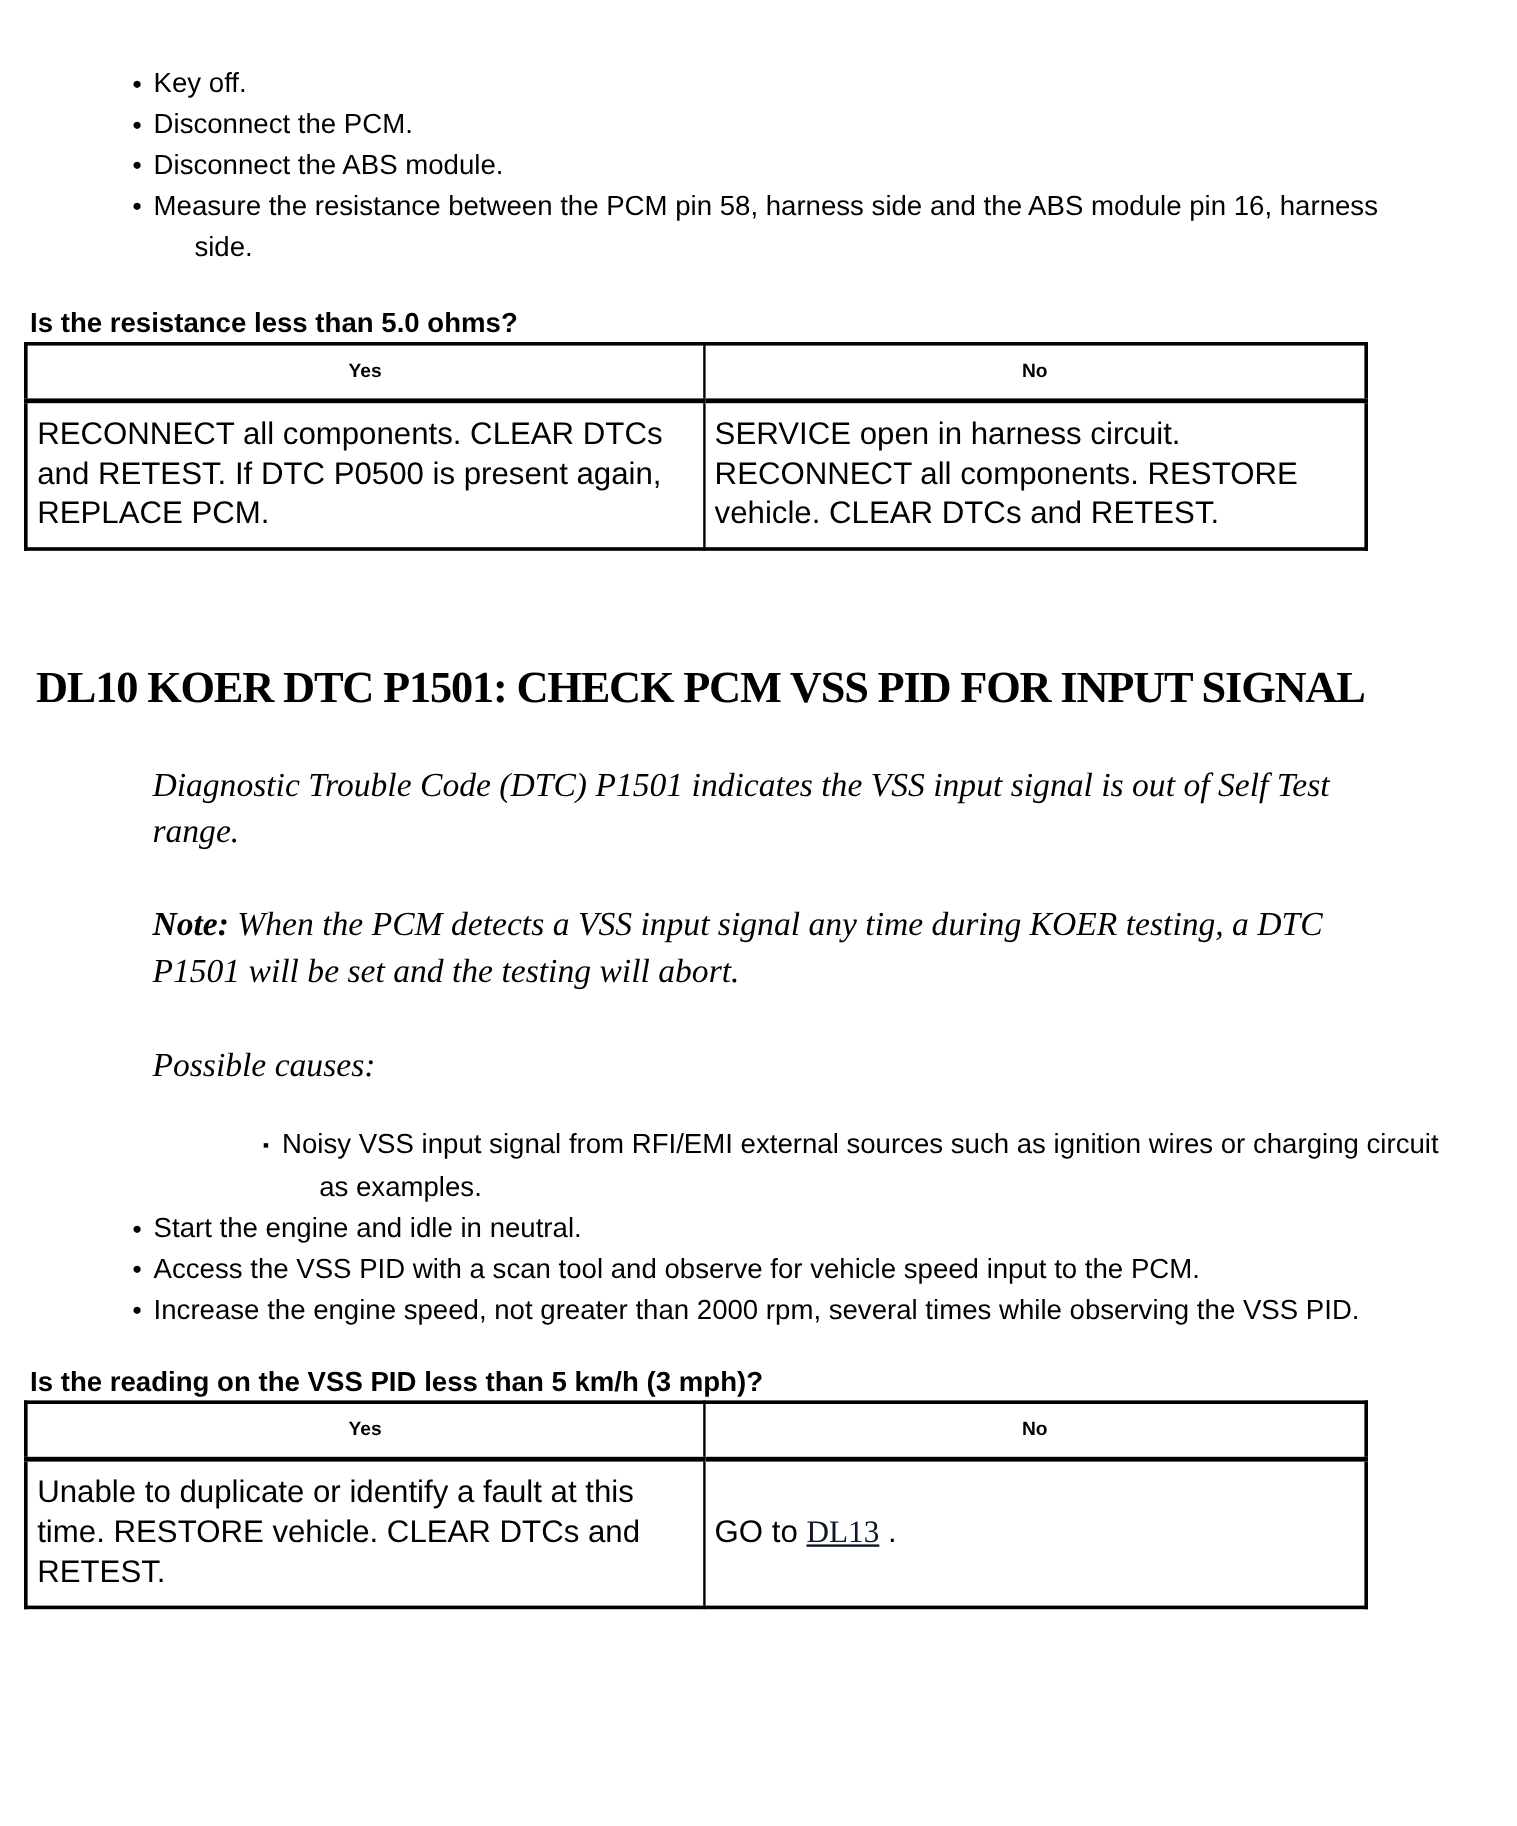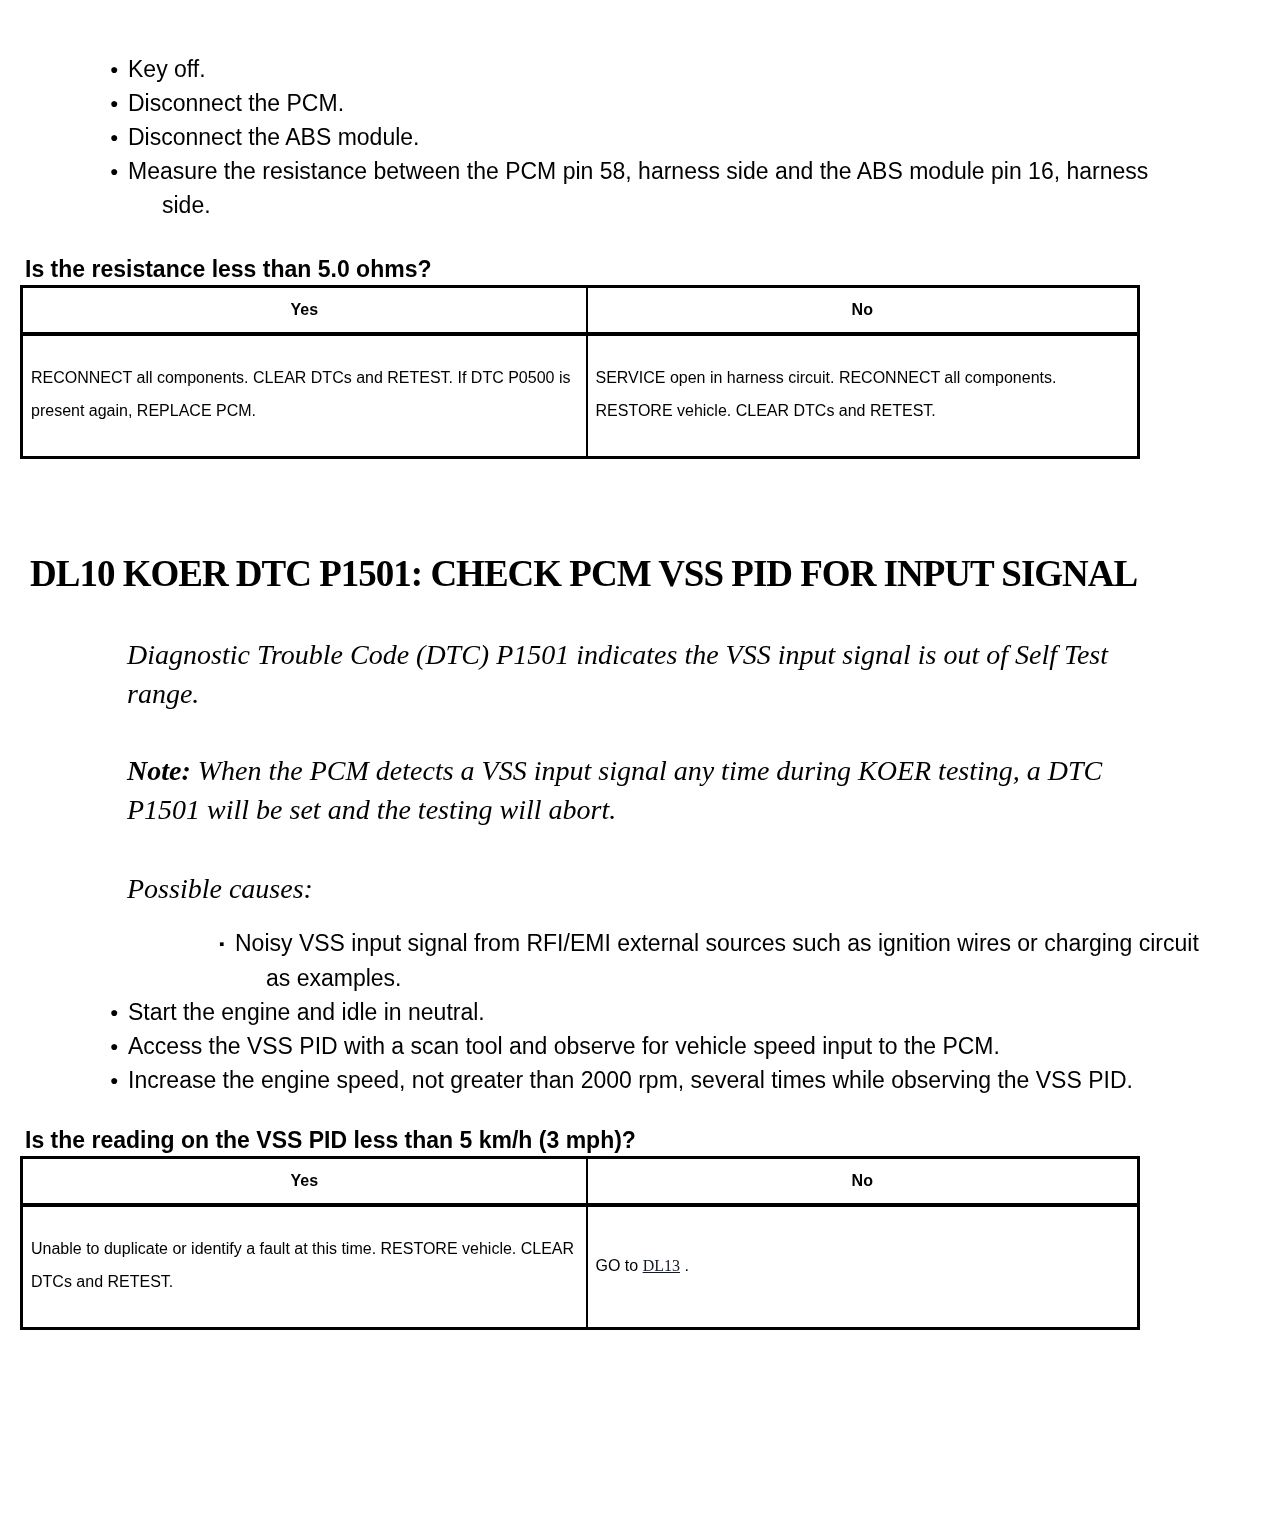--- a/index.html
+++ b/index.html
@@ -27,21 +27,21 @@
     max-width: 1130px;
   }
   .heading-dl10 { margin-top: 92px; }
 
   
   .bullets {
     margin-top: 40px;
     font-size: 23px;
     line-height: 34px;
   }
-  .bullets-dl10 { margin-top: 18px; }
+  .bullets-dl10 { margin-top: 28px; }
   .bullet {
     padding-left: 162px;
     text-indent: -52px;
     max-width: 1010px;
   }
   .bullet .marker {
     display: inline-block;
     width: 18px;
     text-indent: 0;
     font-size: 14px;
@@ -92,21 +92,21 @@
     font-size: 16px;
     font-weight: bold;
     text-align: center;
     height: 44px;
     border-bottom: 4px solid #000;
     padding: 0;
   }
   table.decision th + th,
   table.decision td + td { border-left: 2px solid #000; }
   table.decision td {
-    font-size: 16px;
+    font-size: 26px;
     line-height: 33px;
     vertical-align: middle;
     padding: 6px 8px 10px 8px;
     height: 104px;
   }
   .link {
     font-family: Liberation Serif, serif;
     color: #0f172a;
     text-decoration: underline;
     cursor: pointer;

